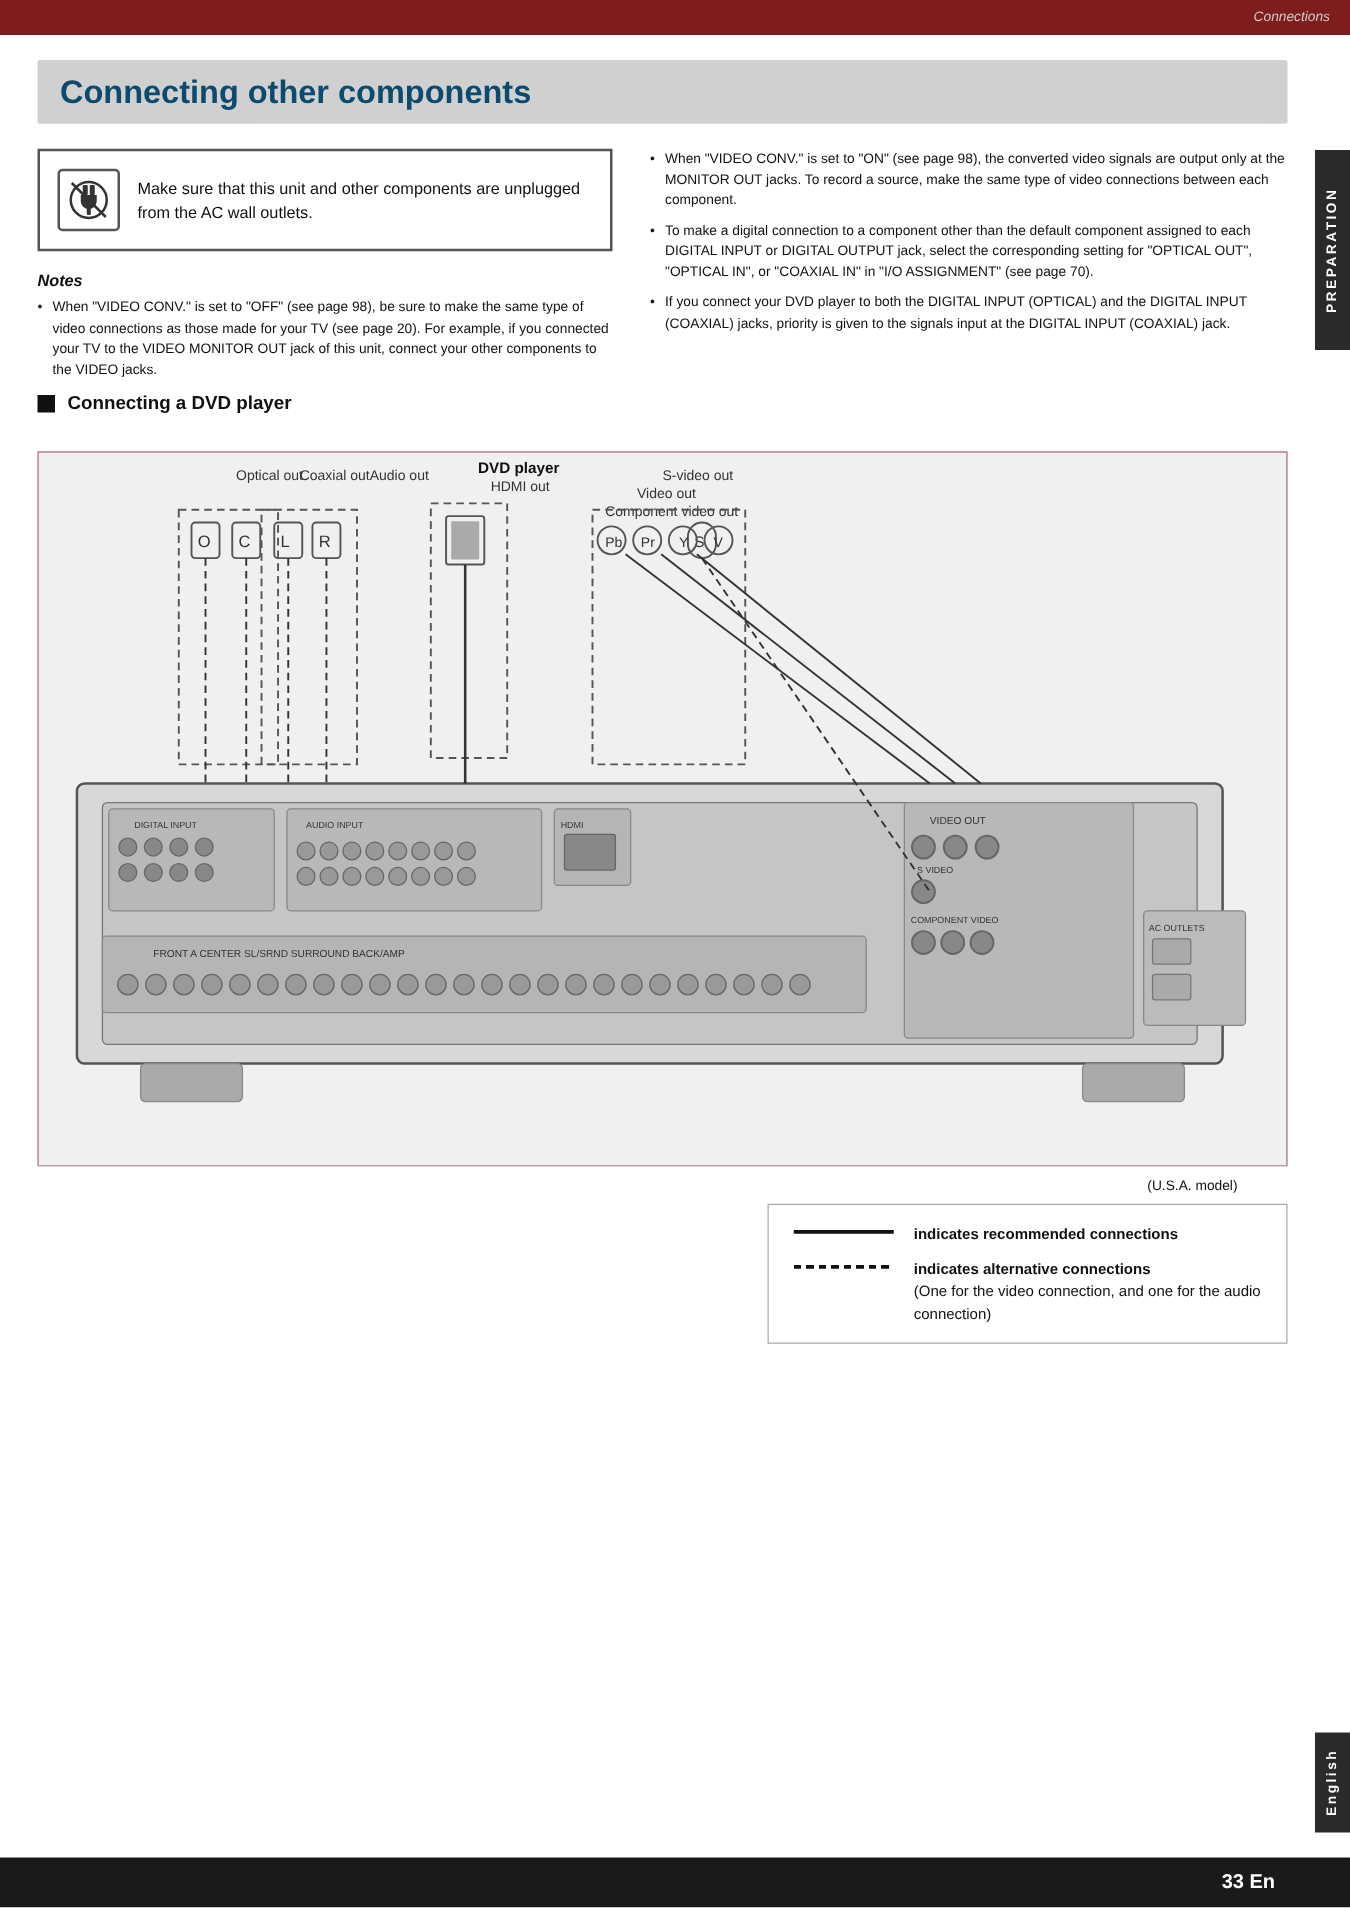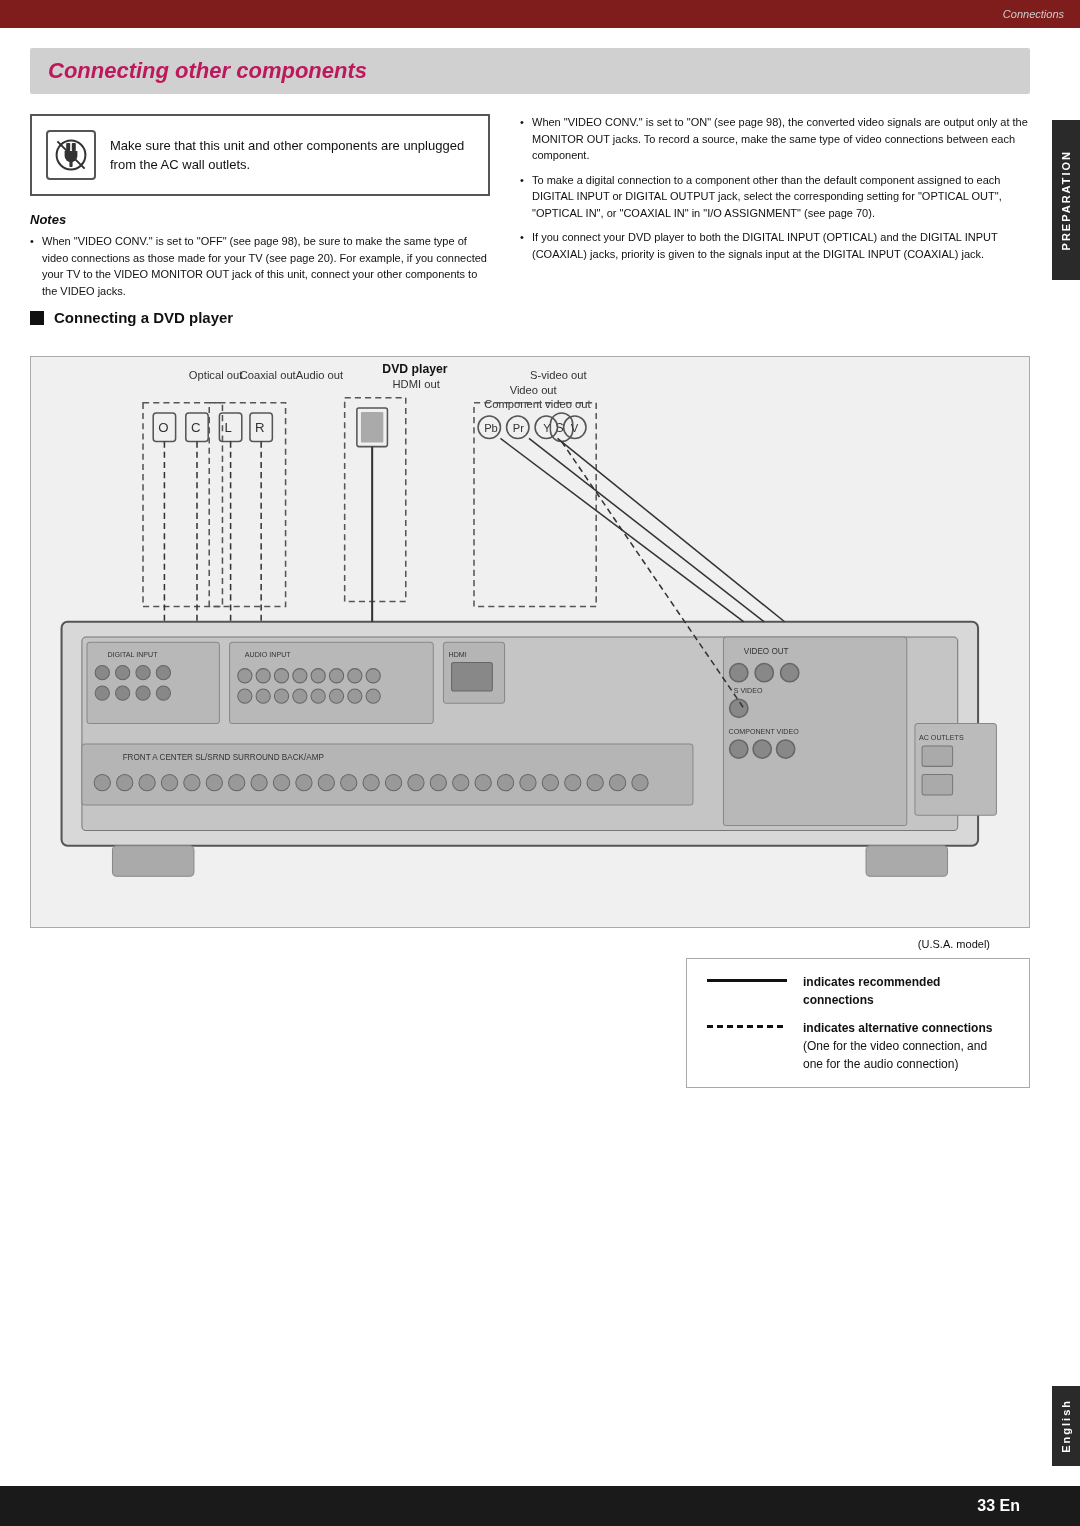--- a/index.html
+++ b/index.html
@@ -79,24 +79,23 @@
     }
 
     
     .page-title-wrapper {
       background: #d0d0d0;
       padding: 10px 18px;
       margin-bottom: 20px;
       border-radius: 2px;
     }
     .page-title {
-      font-size: 22px;
+      font-size: 26px;
       font-weight: bold;
-      font-style: italic;
-      color: #be185d;
+      color: #0c4a6e;
     }
 
     
     .top-section {
       display: flex;
       gap: 30px;
       margin-bottom: 18px;
     }
 
     .left-column {
@@ -230,21 +229,21 @@
     
     .legend-wrapper {
       display: flex;
       justify-content: flex-end;
       margin-top: 8px;
     }
 
     .legend-box {
       border: 1px solid #aaa;
       padding: 14px 20px;
-      width: 344px;
+      width: 416px;
     }
 
     .legend-item {
       display: flex;
       align-items: flex-start;
       gap: 16px;
       margin-bottom: 10px;
     }
 
     .legend-item:last-child {

